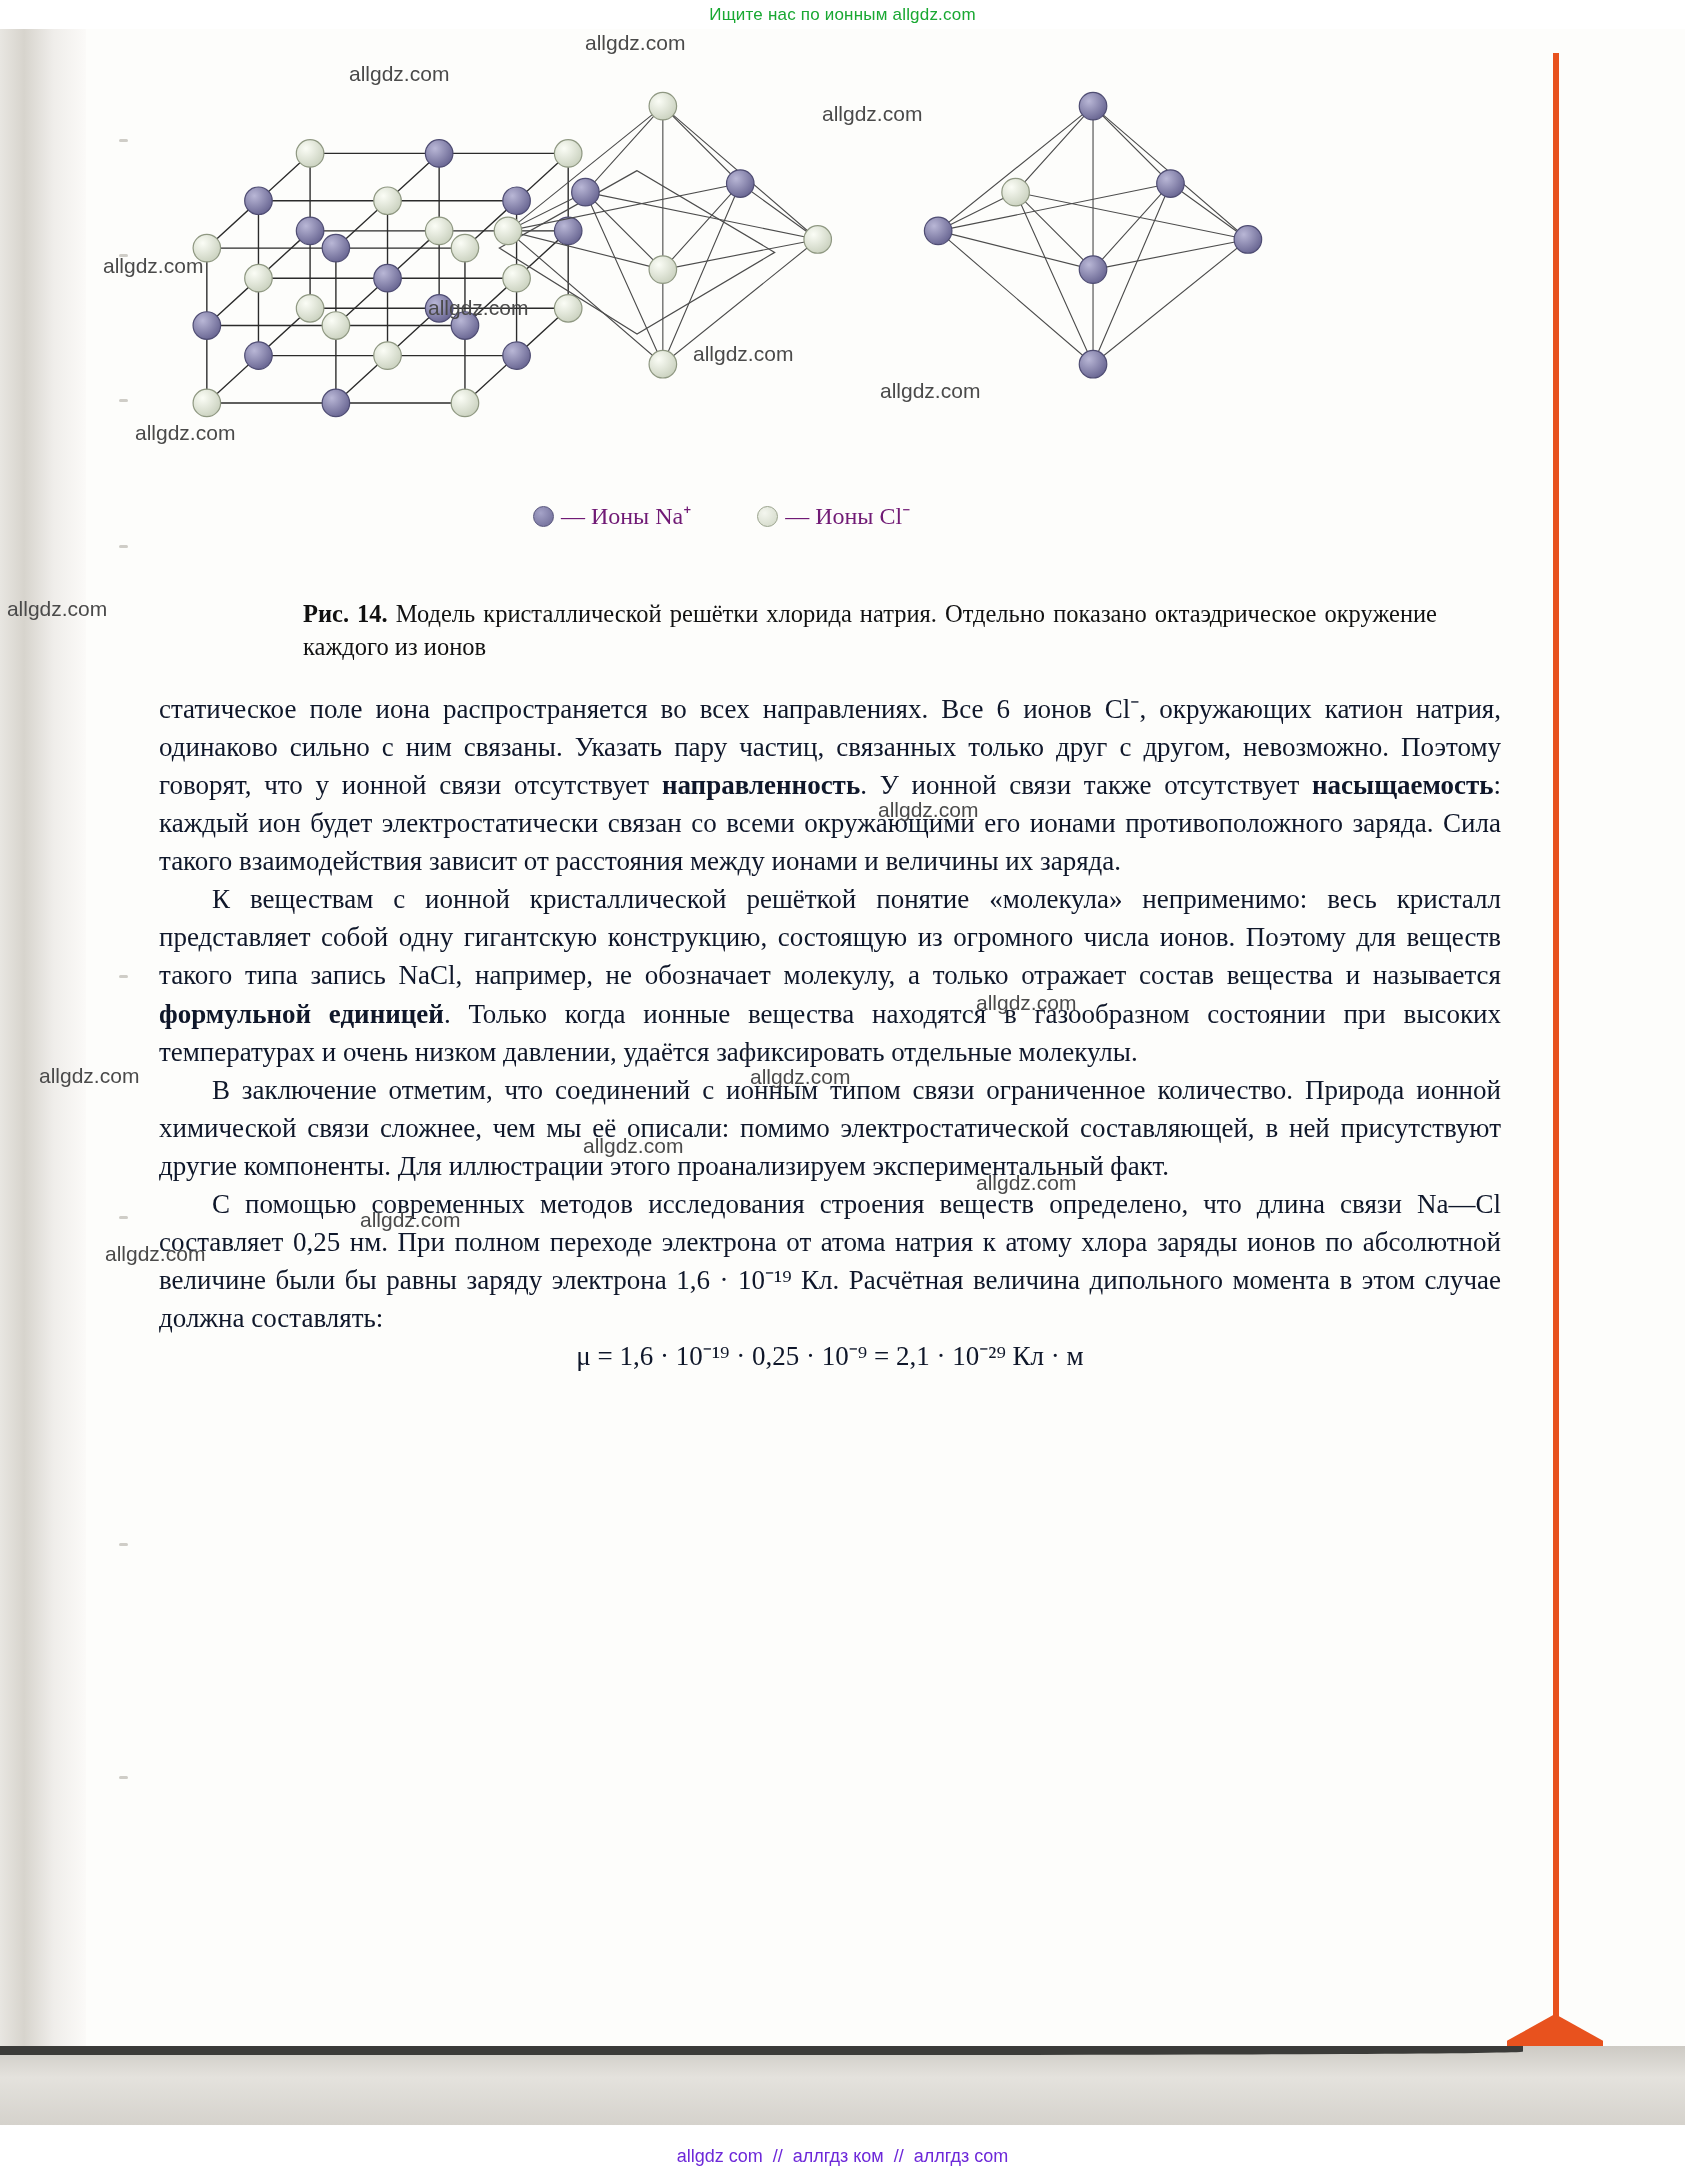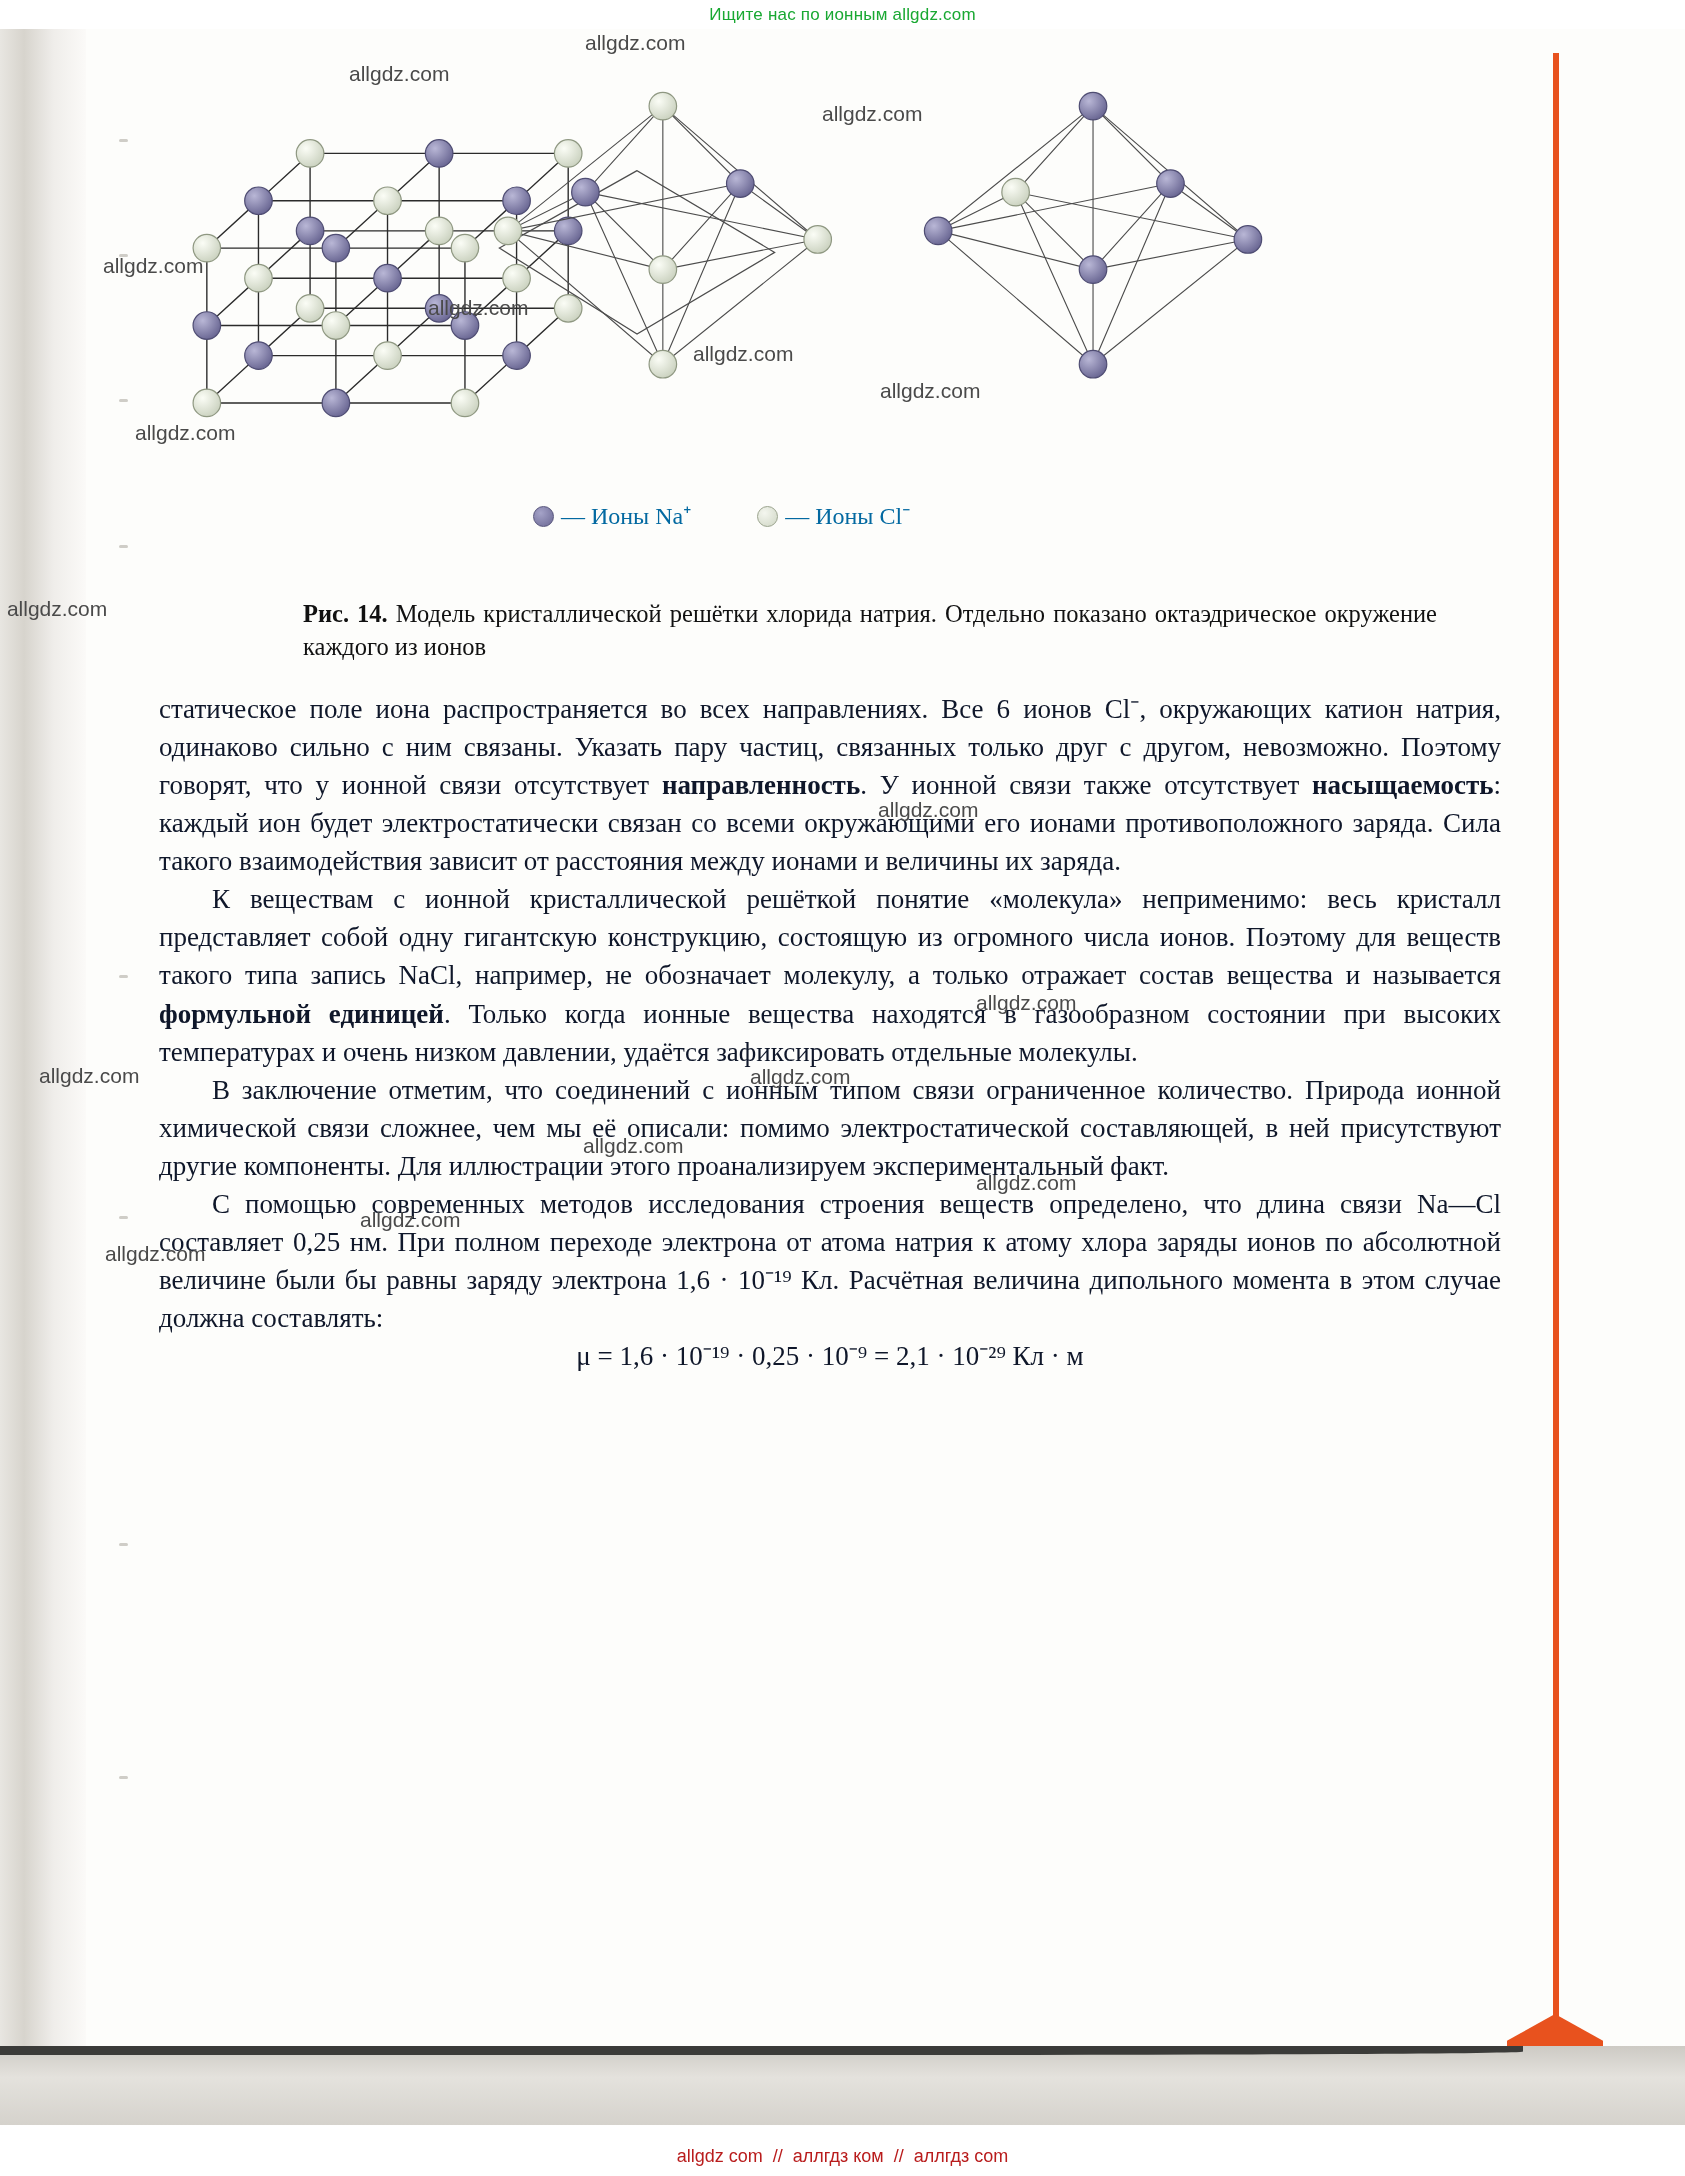--- a/index.html
+++ b/index.html
@@ -33,21 +33,21 @@
   
   .bottom-bar {
     position: absolute;
     bottom: 0; left: 0;
     width: 1685px;
     height: 52px;
     background: #ffffff;
     text-align: center;
     font-family: "Liberation Sans", sans-serif;
     font-size: 18px;
-    color: #b91c1c;
+    color: #6d28d9;
     line-height: 62px;
     white-space: pre;
   }
 
   
   .page {
     position: absolute;
     top: 29px; left: 0;
     width: 1685px;
     height: 2096px;
@@ -123,21 +123,21 @@
     height: 456px;
   }
   .figure svg { display: block; }
 
   .legend {
     position: absolute;
     top: 469px;
     left: 533px;
     width: 774px;
     font-size: 24px;
-    color: #0369a1;
+    color: #701a75;
     font-family: "Liberation Serif", serif;
   }
   .legend .item { display: inline-block; margin-right: 60px; vertical-align: middle;}
   .legend .dot {
     display: inline-block;
     width: 19px; height: 19px;
     border-radius: 50%;
     vertical-align: -2.6px;
     margin-right: 6.9px;
   }

